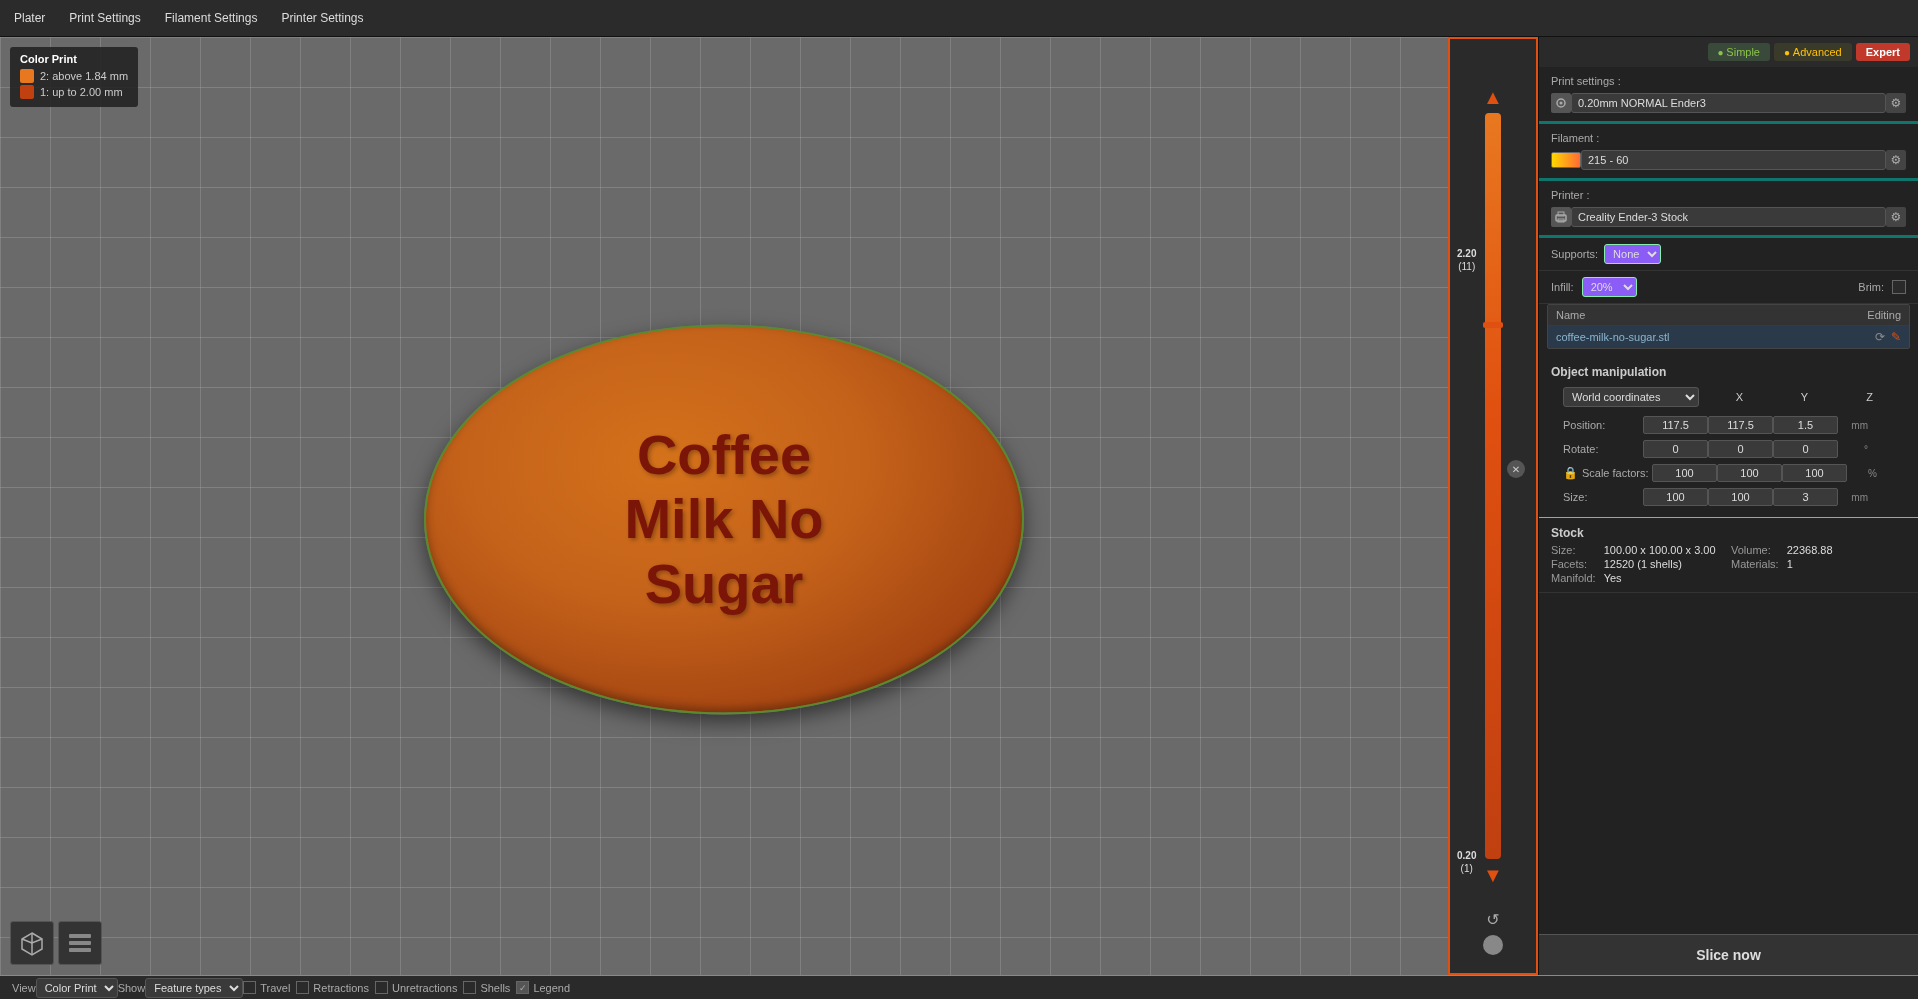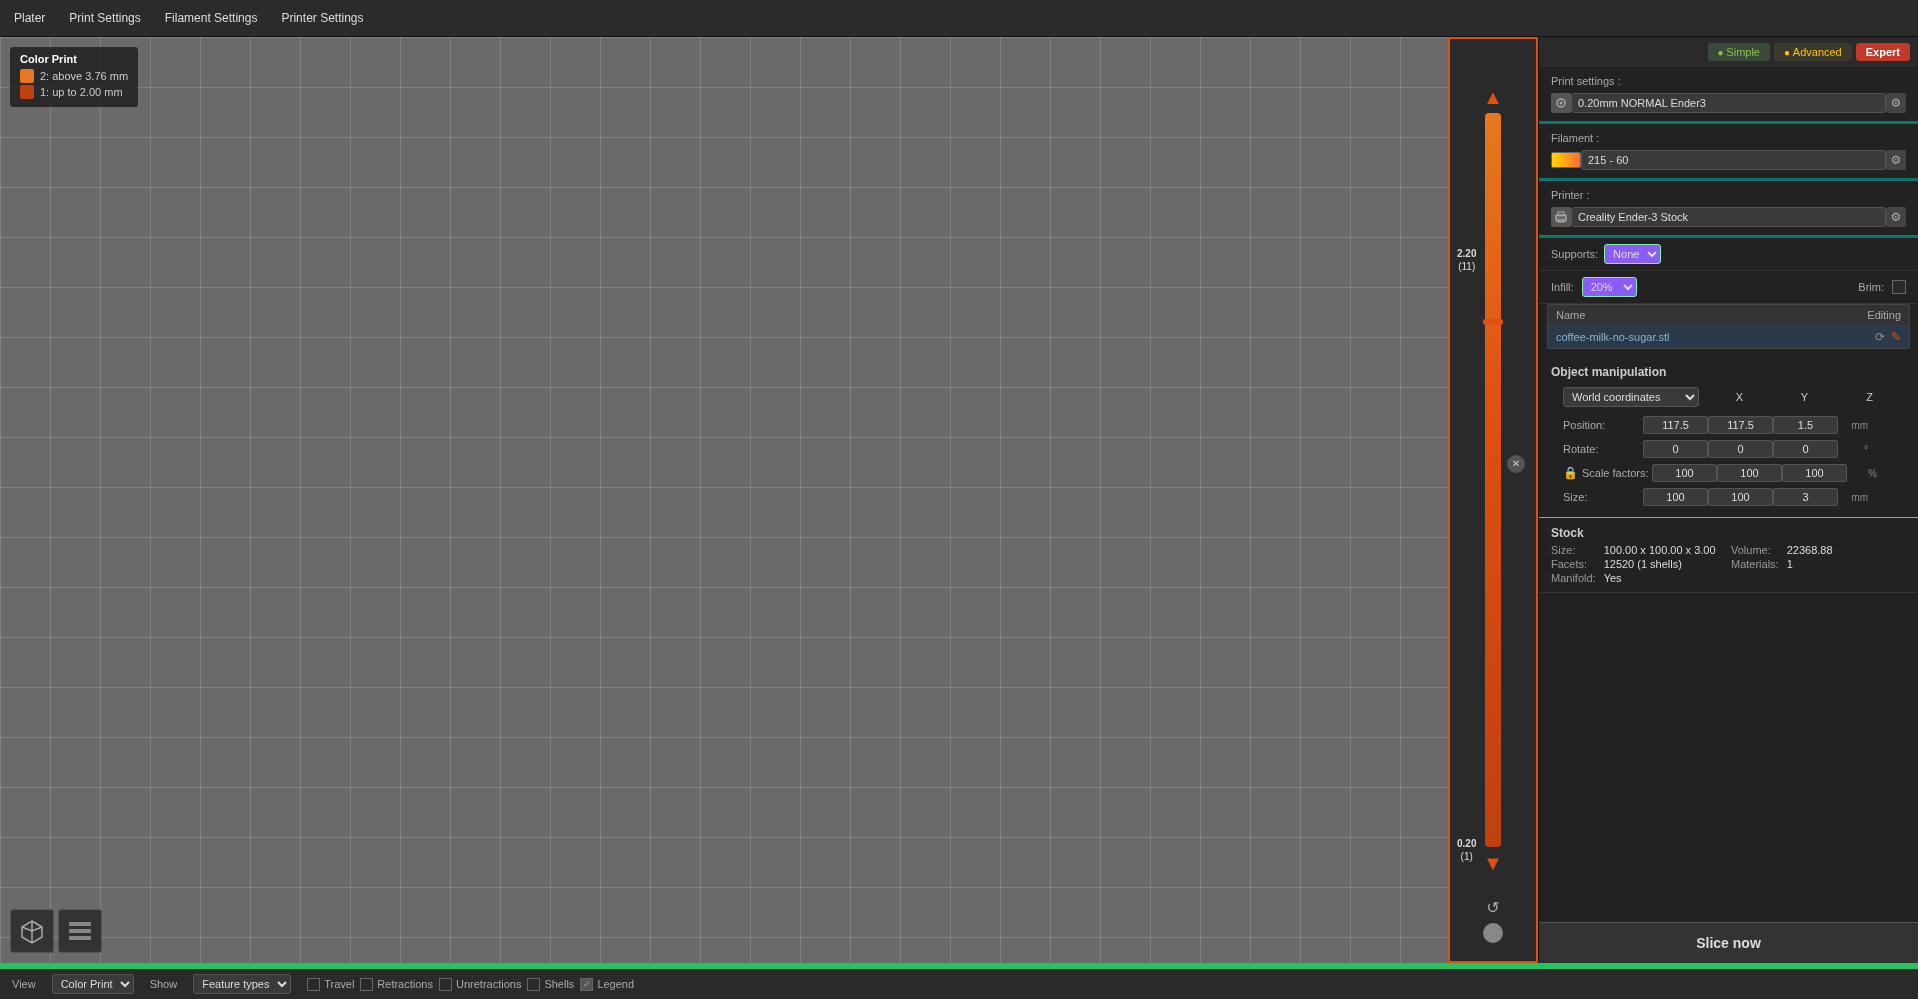--- a/index.html
+++ b/index.html
@@ -369,26 +369,25 @@
       font-size: 14px;
       font-weight: bold;
       cursor: pointer;
       border-top: 1px solid #555;
       margin-top: auto;
     }
 
     
     .bottom-bar {
       background: #2a2a2a;
-      height: 36px;
+      height: 24px;
       display: flex;
       align-items: center;
       padding: 0 12px;
-      gap: 16px;
-      border-top: 6px solid #22c55e;
+      border-top: 1px solid #22c55e;
     }
     .bottom-label { color: #aaa; font-size: 11px; }
     .bottom-select {
       background: #3a3a3a;
       border: 1px solid #555;
       color: #ddd;
       padding: 2px 4px;
       border-radius: 3px;
       font-size: 11px;
     }
@@ -489,28 +488,37 @@
 
 <div class="main-content">
 
   <div class="viewport">
     <div class="grid-bg"></div>
 
     <div class="color-legend">
       <div class="color-legend-title">Color Print</div>
       <div class="legend-item">
         <div class="legend-swatch" style="background:#e87820;"></div>
-        <span>2: above 3.76 mm</span>
+        <span>2: above 1.84 mm</span>
       </div>
       <div class="legend-item">
         <div class="legend-swatch" style="background:#c04010;"></div>
         <span>1: up to 2.00 mm</span>
       </div>
     </div>
 
+    <div class="coaster-container">
+      <div class="coaster-ellipse">
+        <div class="coaster-text">
+          <span>Coffee</span><br>
+          <span>Milk No</span><br>
+          <span>Sugar</span>
+        </div>
+      </div>
+    </div>
 
     <div class="view-icons">
       <div class="view-icon-btn">
         <svg width="28" height="28" viewBox="0 0 28 28">
           <polygon points="14,4 24,10 24,20 14,26 4,20 4,10" fill="none" stroke="#aaa" stroke-width="1.5"></polygon>
           <polyline points="14,4 14,14 24,10" fill="none" stroke="#aaa" stroke-width="1.5"></polyline>
           <polyline points="14,14 4,10" fill="none" stroke="#aaa" stroke-width="1.5"></polyline>
           <polyline points="14,14 14,26" fill="none" stroke="#aaa" stroke-width="1.5"></polyline>
         </svg>
       </div>

